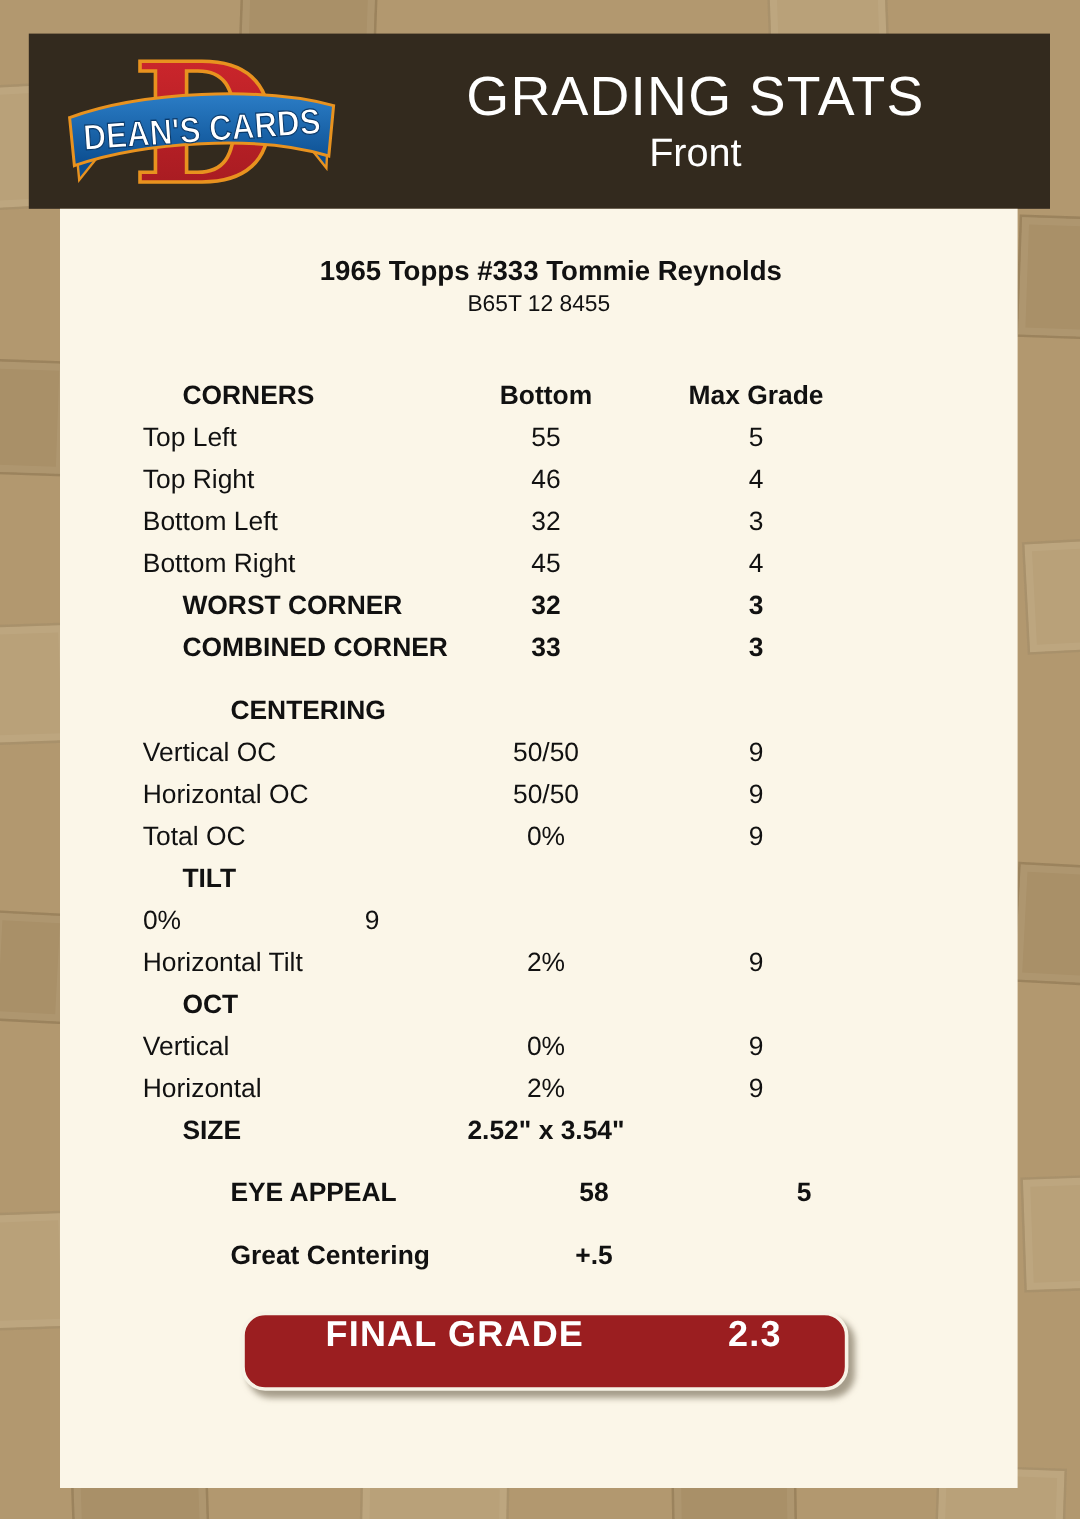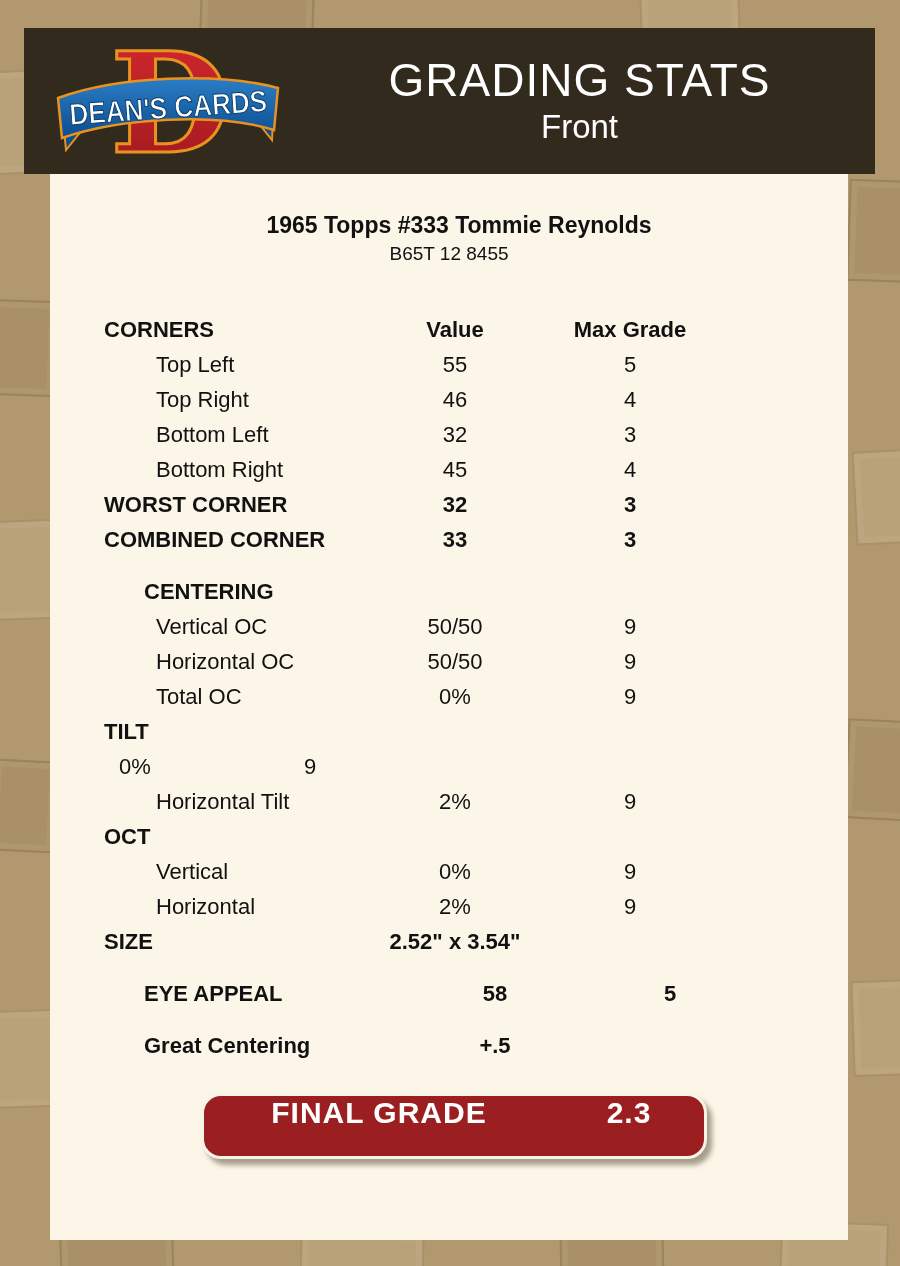--- a/index.html
+++ b/index.html
@@ -50,22 +50,22 @@
     position:absolute;left:50px;top:174px;width:798px;height:1066px;
     background:#fbf6e8;color:#111111;
   }
   .card-title{margin-top:37px;text-align:center;font-size:23px;font-weight:bold;line-height:28px;padding-left:20px;}
   .card-serial{text-align:center;font-size:19px;line-height:29px;}
 
   .stats-table{margin-top:44px;}
   .row{display:flex;height:35px;align-items:center;font-size:22px;}
   .row.gap{margin-top:17px;margin-left:40px;}
   .row.bold .c-label, .row.bold .c-value, .row.bold .c-max{font-weight:bold;}
-  .c-label{width:320px;padding-left:54px;box-sizing:border-box;white-space:nowrap;}
-  .row.indent .c-label{padding-left:106px;}
+  .c-label{width:320px;padding-left:102px;box-sizing:border-box;white-space:nowrap;}
+  .row.indent .c-label{padding-left:69px;}
   .c-value{width:170px;text-align:center;white-space:nowrap;}
   .c-max{width:180px;text-align:center;white-space:nowrap;}
 
   
   .final-grade{
     margin:30px 0 0 151px;width:500px;height:60px;
     background:#9b1e20;
     border:3px solid #f7f3e6;border-radius:20px;
     box-shadow:5px 6px 5px rgba(110,98,76,0.6);
     display:flex;align-items:flex-start;
@@ -121,21 +121,21 @@
   </div>
 </div>
 
 <div class="panel">
   <div class="card-title">1965 Topps #333 Tommie Reynolds</div>
   <div class="card-serial">B65T 12 8455</div>
 
   <div class="stats-table" id="stats-table">
       <div class="row bold thead">
     <div class="c-label">CORNERS</div>
-    <div class="c-value">Value</div>
+    <div class="c-value">Bottom</div>
     <div class="c-max">Max Grade</div>
   </div>
       <div class="row indent">
     <div class="c-label">Top Left</div>
     <div class="c-value">55</div>
     <div class="c-max">5</div>
   </div>
       <div class="row indent">
     <div class="c-label">Top Right</div>
     <div class="c-value">46</div>

